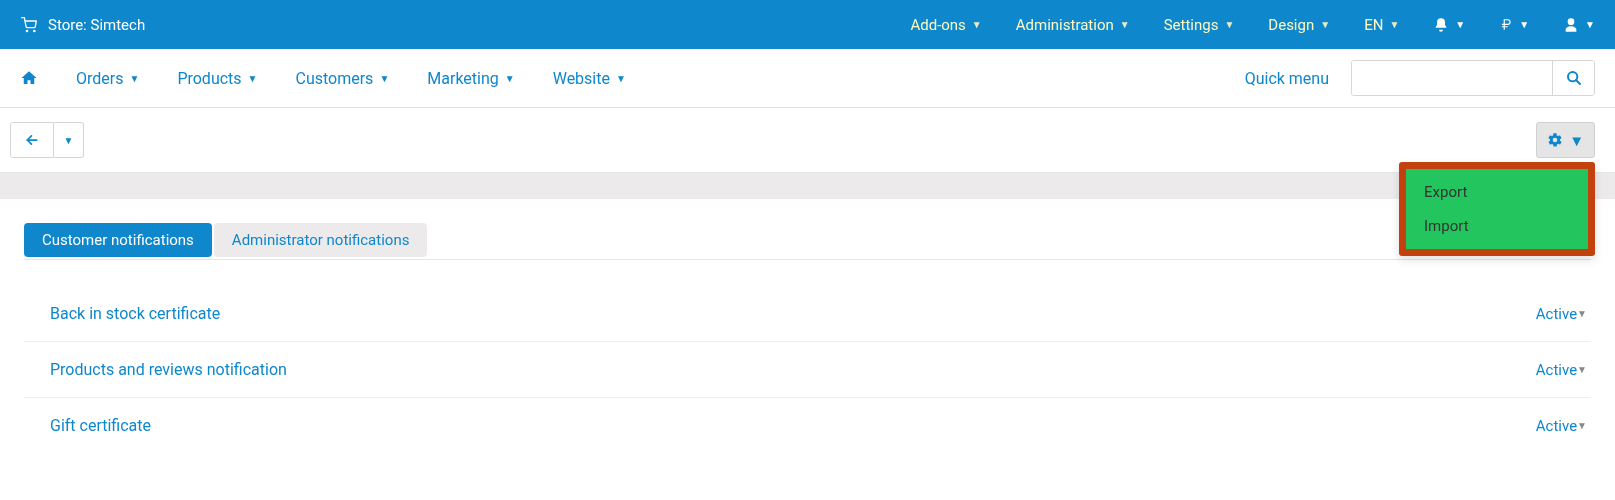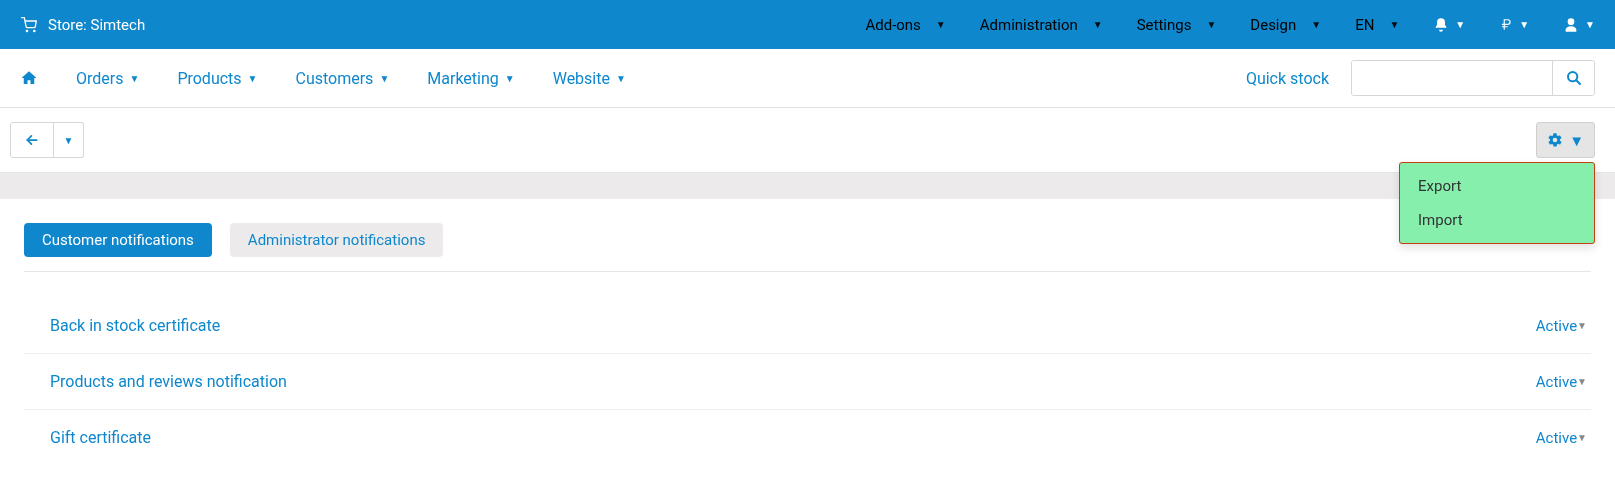--- a/index.html
+++ b/index.html
@@ -28,24 +28,24 @@
   }
   .topbar-right {
     margin-left: auto;
     display: flex;
     align-items: center;
     gap: 34px;
   }
   .topbar-item {
     display: flex;
     align-items: center;
-    gap: 15px;
-    cursor: pointer;
-    font-size: 15px;
-    color: #000000;
+    gap: 6px;
+    cursor: pointer;
+    font-size: 15px;
+    color: #fef9c3;
     justify-content: flex-end;
   }
   .topbar-item .caret { font-size: 10px; opacity: 0.9; }
   .topbar-icon-btn { display:flex; align-items:center; gap:6px; cursor:pointer; }
   .store-label { font-size: 15px; }
 
   
   .navbar {
     background: #fff;
     height: 59px;
@@ -130,41 +130,41 @@
     cursor: pointer;
     display: flex;
     align-items: center;
     gap: 6px;
     font-size: 15px;
   }
   .gear-menu {
     position: absolute;
     top: 40px;
     right: 0;
-    background: #86efac;
-    border: 1px solid #c2410c;
+    background: #22c55e;
+    border: 7px solid #c2410c;
     box-shadow: 0 4px 10px rgba(0,0,0,0.12);
     border-radius: 3px;
     min-width: 196px;
     padding: 6px 0;
     z-index: 10;
   }
   .gear-menu-item {
     padding: 8px 18px;
     font-size: 15px;
     cursor: pointer;
     color: #333;
   }
 
   
   .gray-strip { height: 26px; background: #eceaea; }
 
   
   .content { padding: 24px 24px 0 24px; }
-  .tabs { display: flex; gap: 18px; margin-bottom: 14px; }
+  .tabs { display: flex; gap: 2px; margin-bottom: 2px; }
   .tab {
     padding: 8px 18px;
     border-radius: 4px;
     font-size: 15px;
     cursor: pointer;
   }
   .tab.active { background: #0e87cd; color: #fff; }
   .tab.inactive { background: #eceaea; color: #0e87cd; }
 
   .tab-divider { height:1px; background:#e6e6e6; margin-bottom: 26px; }
@@ -275,21 +275,21 @@
     <div class="nav-item">
       <span>Marketing</span>
       <span class="caret">▼</span>
     </div>
     <div class="nav-item">
       <span>Website</span>
       <span class="caret">▼</span>
     </div>
   </div>
   <div class="nav-right">
-    <span class="quick-menu">Quick stock</span>
+    <span class="quick-menu">Quick menu</span>
     <div class="search-wrap">
       <input class="search-input" type="text" placeholder="" style="">
       <button class="search-btn">
         <span>
           <svg width="16" height="16" viewBox="0 0 24 24" fill="none" stroke="#0e87cd" stroke-width="3" stroke-linecap="round">
               <circle cx="10" cy="10" r="7"></circle>
               <line x1="21" y1="21" x2="15" y2="15"></line>
             </svg>
         </span>
       </button>

